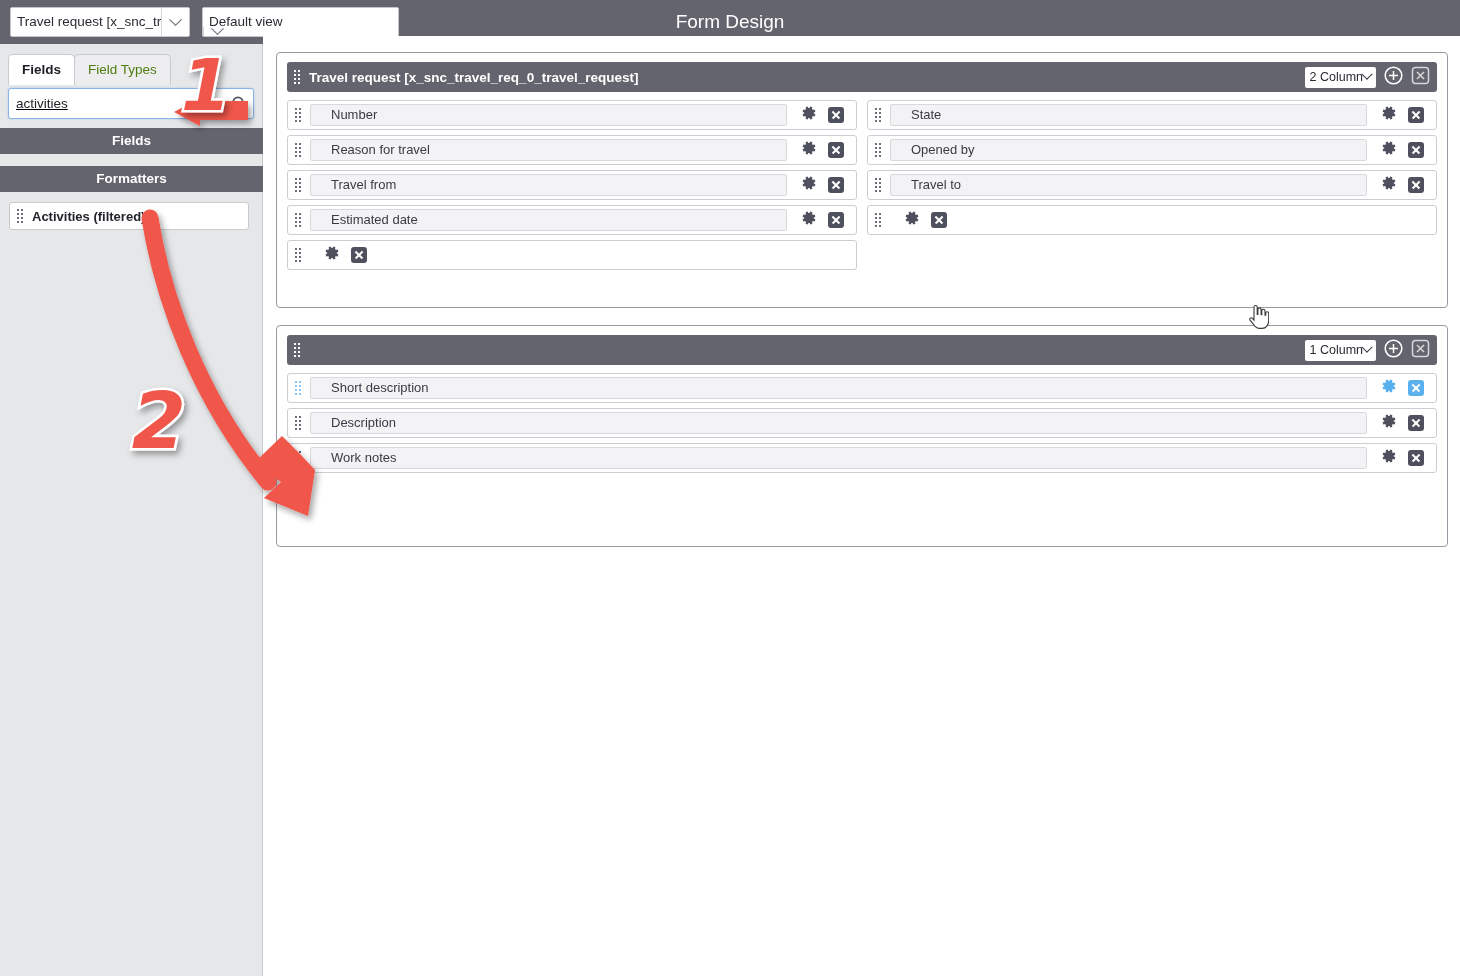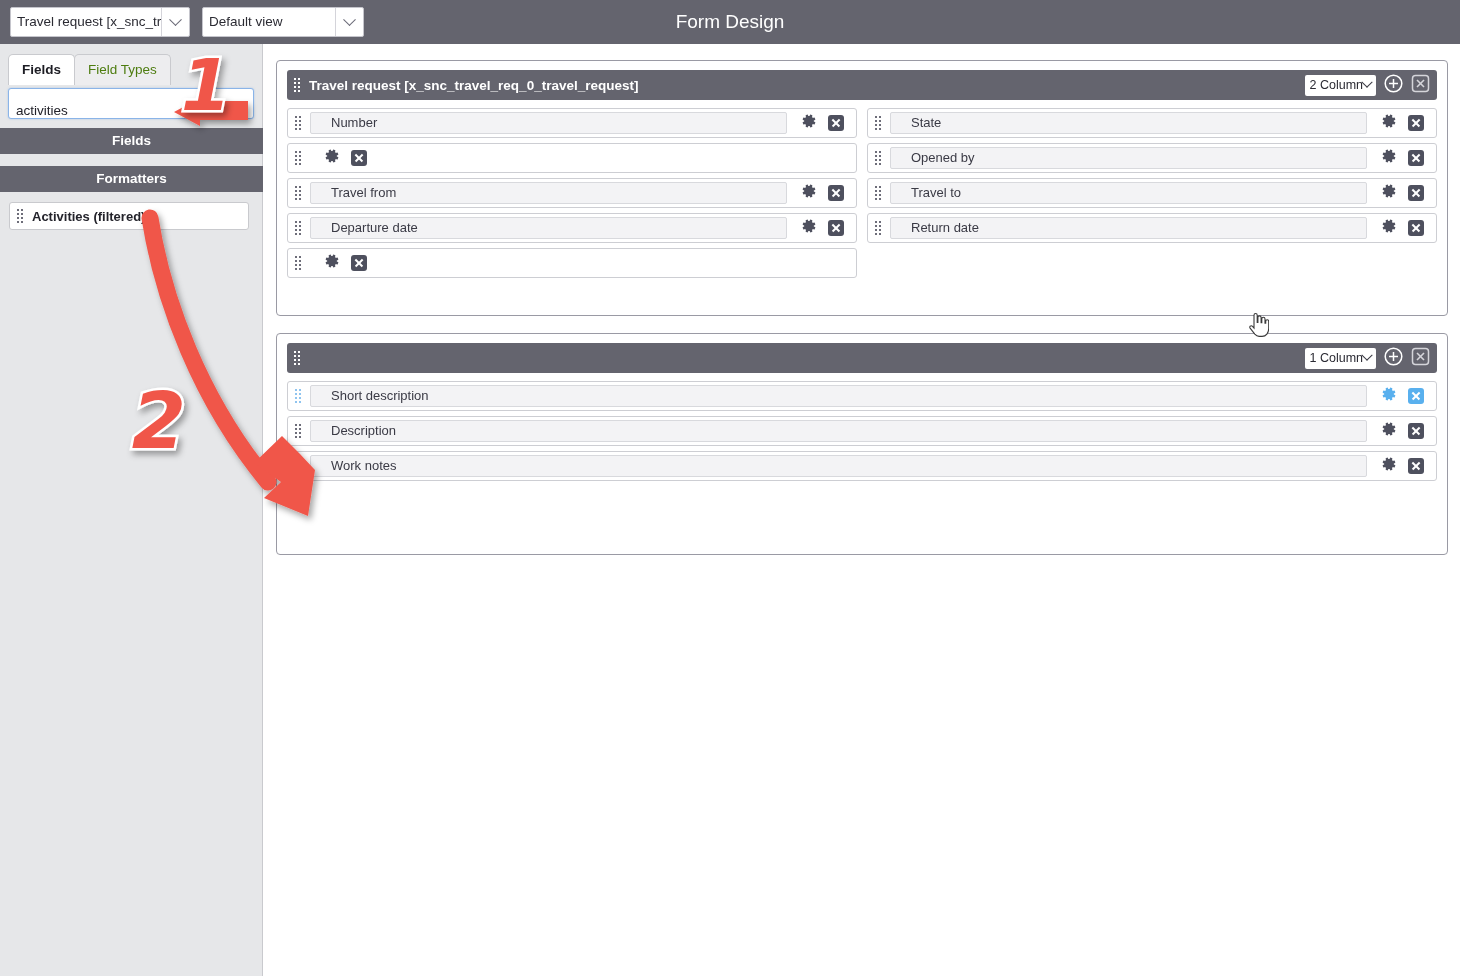--- a/index.html
+++ b/index.html
@@ -20,21 +20,21 @@
     position: absolute; left: 0; top: 0; width: 1460px; height: 28px;
     line-height: 44px; text-align: center;
     color: #ffffff; font-size: 19px;
   }
   .sel-wrap {
     position: absolute; top: 7px; height: 30px;
     background: #ffffff; border: 1px solid #c5c5cc; border-radius: 2px;
     display: flex; align-items: stretch;
   }
   .sel-wrap.a { left: 10px; width: 180px; }
-  .sel-wrap.b { left: 202px; width: 162px; }
+  .sel-wrap.b { left: 202px; width: 197px; flex-direction: column; }
   .sel-text {
     flex: 1; line-height: 28px; padding: 0 6px; font-size: 13.5px; color: #2b2b33;
     white-space: nowrap; overflow: hidden;
   }
   .sel-arrow {
     width: 28px; border-left: 1px solid #d4d4da;
     display: flex; align-items: center; justify-content: center;
   }
   .chev { width: 9px; height: 9px; border-right: 1.6px solid #6b6b78; border-bottom: 1.6px solid #6b6b78;
           transform: rotate(45deg) translate(-2px,-2px); }
@@ -49,21 +49,21 @@
     height: 31px; line-height: 30px; padding: 0 13px;
     border: 1px solid #c9cace; border-bottom: none;
     border-radius: 5px 5px 0 0; font-size: 13.5px; color: #4d7c0f;
   }
   .tab.active { background: #ffffff; font-weight: bold; color: #1d1d24; position: relative; z-index: 2; }
   .tab.inactive { background: #ededef; margin-left: -1px; }
 
   .searchbox {
     position: absolute; left: 8px; top: 44px; width: 246px; height: 31px;
     background: #ffffff; border: 1px solid #8ab4e8; border-radius: 3px;
-    display: flex; align-items: flex-end; box-shadow: 0 0 2px rgba(120,170,230,.55);
+    display: flex; align-items: center; box-shadow: 0 0 2px rgba(120,170,230,.55); text-decoration: underline;
   }
   .searchbox .val { flex: 1; padding-left: 7px; font-size: 13.5px; color: #22222a; }
   .sb-ico { width: 17px; height: 17px; margin-right: 5px; position: relative; flex: none; }
   .clear-x { color: #4a6fa5; font-size: 13px; line-height: 17px; text-align: center; }
   .mag { width: 17px; height: 17px; }
 
   .sec-head {
     position: absolute; left: 0; width: 263px; height: 26px; line-height: 26px;
     background: #64646e; color: #ffffff; font-size: 13.5px; font-weight: bold; text-align: center;
   }
@@ -79,21 +79,21 @@
 
   
   .handle { width: 9px; height: 15px; margin: 0 6px 0 7px; flex: none;
             display: grid; grid-template-columns: 3px 3px; grid-template-rows: repeat(4, 3px);
             gap: 1px; align-content: center; }
   .handle i { width: 2px; height: 2px; background: #6d6d79; display: block; border-radius: 0; }
   .handle.white i { background: #ffffff; }
   .handle.blue i { background: #8fc4ef; }
 
   
-  .canvas { position: absolute; left: 263px; top: 44px; width: 1197px; height: 932px; background: #ffffff; }
+  .canvas { position: absolute; left: 263px; top: 36px; width: 1197px; height: 932px; background: #ffffff; }
 
   .section {
     position: absolute; left: 13px; width: 1172px;
     background: #ffffff; border: 1px solid #9a9aa4; border-radius: 4px;
   }
   .section.s1 { top: 16px; height: 256px; }
   .section.s2 { top: 289px; height: 222px; }
 
   .sec-bar {
     position: absolute; left: 10px; top: 9px; right: 10px; height: 30px;
@@ -285,20 +285,21 @@
             <span class="handle">
                 <i></i>
                 <i></i>
                 <i></i>
                 <i></i>
                 <i></i>
                 <i></i>
                 <i></i>
                 <i></i>
               </span>
+            <span class="fbox">Reason for travel</span>
             <span class="acts">
               <span>
                 <svg class="gear" viewBox="0 0 16 16">
                     <path fill="#4e505e" d="M8 5.2a2.8 2.8 0 100 5.6 2.8 2.8 0 000-5.6zm0 4.2a1.4 1.4 0 110-2.8 1.4 1.4 0 010 2.8zM14 9.1l-1.2-.5a5 5 0 000-1.2l1.2-.5a.5.5 0 00.3-.6l-.6-1.5a.5.5 0 00-.6-.3l-1.2.4a5 5 0 00-.9-.9l.4-1.2a.5.5 0 00-.3-.6L9.6 1.6a.5.5 0 00-.6.3L8.5 3a5 5 0 00-1.2 0L6.9 1.9a.5.5 0 00-.6-.3L4.9 2.2a.5.5 0 00-.3.6L5 4a5 5 0 00-.9.9l-1.2-.4a.5.5 0 00-.6.3l-.6 1.5a.5.5 0 00.3.6l1.2.5a5 5 0 000 1.2l-1.2.5a.5.5 0 00-.3.6l.6 1.5a.5.5 0 00.6.3l1.2-.4a5 5 0 00.9.9l-.4 1.2a.5.5 0 00.3.6l1.4.6a.5.5 0 00.6-.3l.5-1.2a5 5 0 001.2 0l.5 1.2a.5.5 0 00.6.3l1.4-.6a.5.5 0 00.3-.6L11 12a5 5 0 00.9-.9l1.2.4a.5.5 0 00.6-.3l.6-1.5a.5.5 0 00-.3-.6z"></path>
                   </svg>
               </span>
               <span class="xbtn"></span>
             </span>
           </div>
           <div class="frow col-half">
@@ -374,42 +375,41 @@
             <span class="handle">
                 <i></i>
                 <i></i>
                 <i></i>
                 <i></i>
                 <i></i>
                 <i></i>
                 <i></i>
                 <i></i>
               </span>
-            <span class="fbox">Departure date</span>
-            <span class="acts">
-              <span>
-                <svg class="gear" viewBox="0 0 16 16">
-                    <path fill="#4e505e" d="M8 5.2a2.8 2.8 0 100 5.6 2.8 2.8 0 000-5.6zm0 4.2a1.4 1.4 0 110-2.8 1.4 1.4 0 010 2.8zM14 9.1l-1.2-.5a5 5 0 000-1.2l1.2-.5a.5.5 0 00.3-.6l-.6-1.5a.5.5 0 00-.6-.3l-1.2.4a5 5 0 00-.9-.9l.4-1.2a.5.5 0 00-.3-.6L9.6 1.6a.5.5 0 00-.6.3L8.5 3a5 5 0 00-1.2 0L6.9 1.9a.5.5 0 00-.6-.3L4.9 2.2a.5.5 0 00-.3.6L5 4a5 5 0 00-.9.9l-1.2-.4a.5.5 0 00-.6.3l-.6 1.5a.5.5 0 00.3.6l1.2.5a5 5 0 000 1.2l-1.2.5a.5.5 0 00-.3.6l.6 1.5a.5.5 0 00.6.3l1.2-.4a5 5 0 00.9.9l-.4 1.2a.5.5 0 00.3.6l1.4.6a.5.5 0 00.6-.3l.5-1.2a5 5 0 001.2 0l.5 1.2a.5.5 0 00.6.3l1.4-.6a.5.5 0 00.3-.6L11 12a5 5 0 00.9-.9l1.2.4a.5.5 0 00.6-.3l.6-1.5a.5.5 0 00-.3-.6z"></path>
-                  </svg>
-              </span>
-              <span class="xbtn"></span>
-            </span>
-          </div>
-          <div class="frow col-half">
-            <span class="handle">
-                <i></i>
-                <i></i>
-                <i></i>
-                <i></i>
-                <i></i>
-                <i></i>
-                <i></i>
-                <i></i>
-              </span>
-            <span class="fbox">Return date</span>
+            <span class="fbox">Estimated date</span>
+            <span class="acts">
+              <span>
+                <svg class="gear" viewBox="0 0 16 16">
+                    <path fill="#4e505e" d="M8 5.2a2.8 2.8 0 100 5.6 2.8 2.8 0 000-5.6zm0 4.2a1.4 1.4 0 110-2.8 1.4 1.4 0 010 2.8zM14 9.1l-1.2-.5a5 5 0 000-1.2l1.2-.5a.5.5 0 00.3-.6l-.6-1.5a.5.5 0 00-.6-.3l-1.2.4a5 5 0 00-.9-.9l.4-1.2a.5.5 0 00-.3-.6L9.6 1.6a.5.5 0 00-.6.3L8.5 3a5 5 0 00-1.2 0L6.9 1.9a.5.5 0 00-.6-.3L4.9 2.2a.5.5 0 00-.3.6L5 4a5 5 0 00-.9.9l-1.2-.4a.5.5 0 00-.6.3l-.6 1.5a.5.5 0 00.3.6l1.2.5a5 5 0 000 1.2l-1.2.5a.5.5 0 00-.3.6l.6 1.5a.5.5 0 00.6.3l1.2-.4a5 5 0 00.9.9l-.4 1.2a.5.5 0 00.3.6l1.4.6a.5.5 0 00.6-.3l.5-1.2a5 5 0 001.2 0l.5 1.2a.5.5 0 00.6.3l1.4-.6a.5.5 0 00.3-.6L11 12a5 5 0 00.9-.9l1.2.4a.5.5 0 00.6-.3l.6-1.5a.5.5 0 00-.3-.6z"></path>
+                  </svg>
+              </span>
+              <span class="xbtn"></span>
+            </span>
+          </div>
+          <div class="frow col-half">
+            <span class="handle">
+                <i></i>
+                <i></i>
+                <i></i>
+                <i></i>
+                <i></i>
+                <i></i>
+                <i></i>
+                <i></i>
+              </span>
             <span class="acts">
               <span>
                 <svg class="gear" viewBox="0 0 16 16">
                     <path fill="#4e505e" d="M8 5.2a2.8 2.8 0 100 5.6 2.8 2.8 0 000-5.6zm0 4.2a1.4 1.4 0 110-2.8 1.4 1.4 0 010 2.8zM14 9.1l-1.2-.5a5 5 0 000-1.2l1.2-.5a.5.5 0 00.3-.6l-.6-1.5a.5.5 0 00-.6-.3l-1.2.4a5 5 0 00-.9-.9l.4-1.2a.5.5 0 00-.3-.6L9.6 1.6a.5.5 0 00-.6.3L8.5 3a5 5 0 00-1.2 0L6.9 1.9a.5.5 0 00-.6-.3L4.9 2.2a.5.5 0 00-.3.6L5 4a5 5 0 00-.9.9l-1.2-.4a.5.5 0 00-.6.3l-.6 1.5a.5.5 0 00.3.6l1.2.5a5 5 0 000 1.2l-1.2.5a.5.5 0 00-.3.6l.6 1.5a.5.5 0 00.6.3l1.2-.4a5 5 0 00.9.9l-.4 1.2a.5.5 0 00.3.6l1.4.6a.5.5 0 00.6-.3l.5-1.2a5 5 0 001.2 0l.5 1.2a.5.5 0 00.6.3l1.4-.6a.5.5 0 00.3-.6L11 12a5 5 0 00.9-.9l1.2.4a.5.5 0 00.6-.3l.6-1.5a.5.5 0 00-.3-.6z"></path>
                   </svg>
               </span>
               <span class="xbtn"></span>
             </span>
           </div>
         </div>

